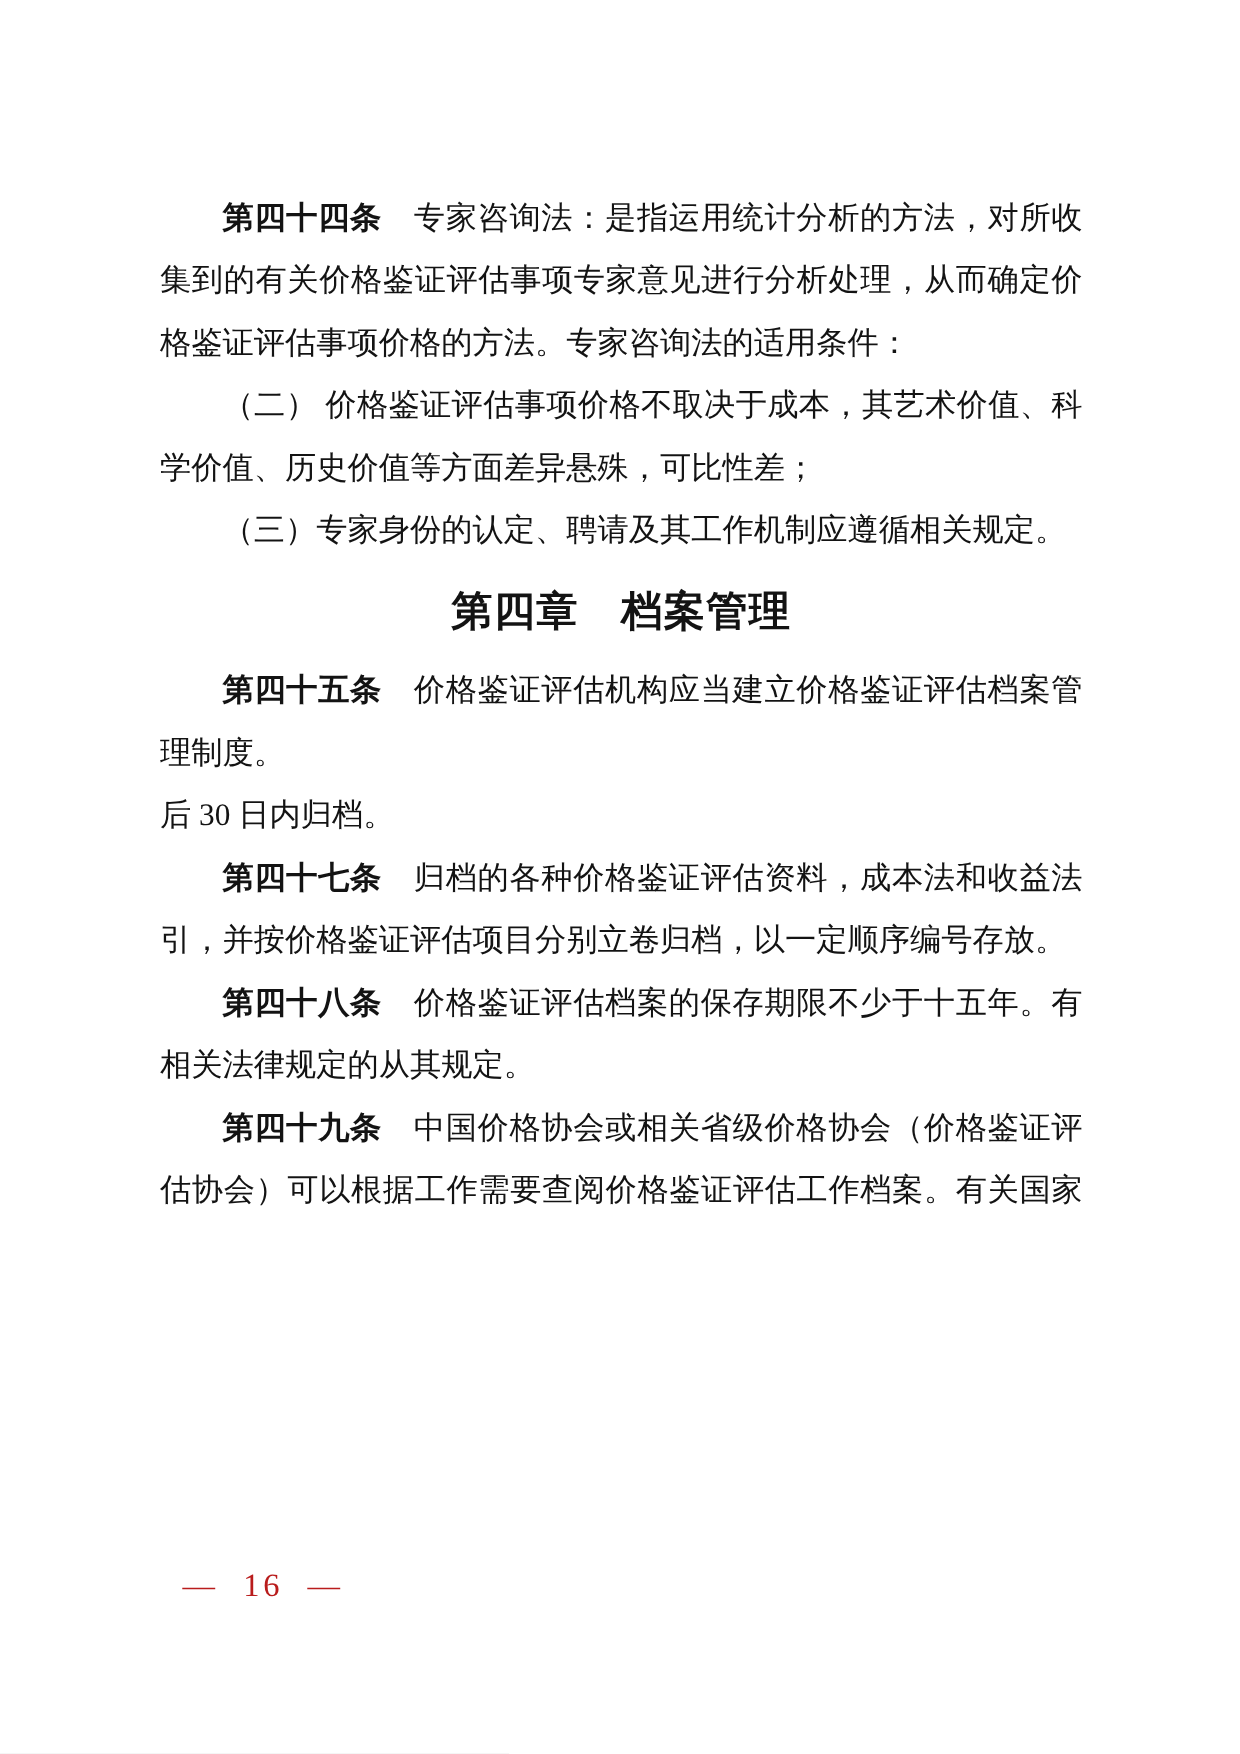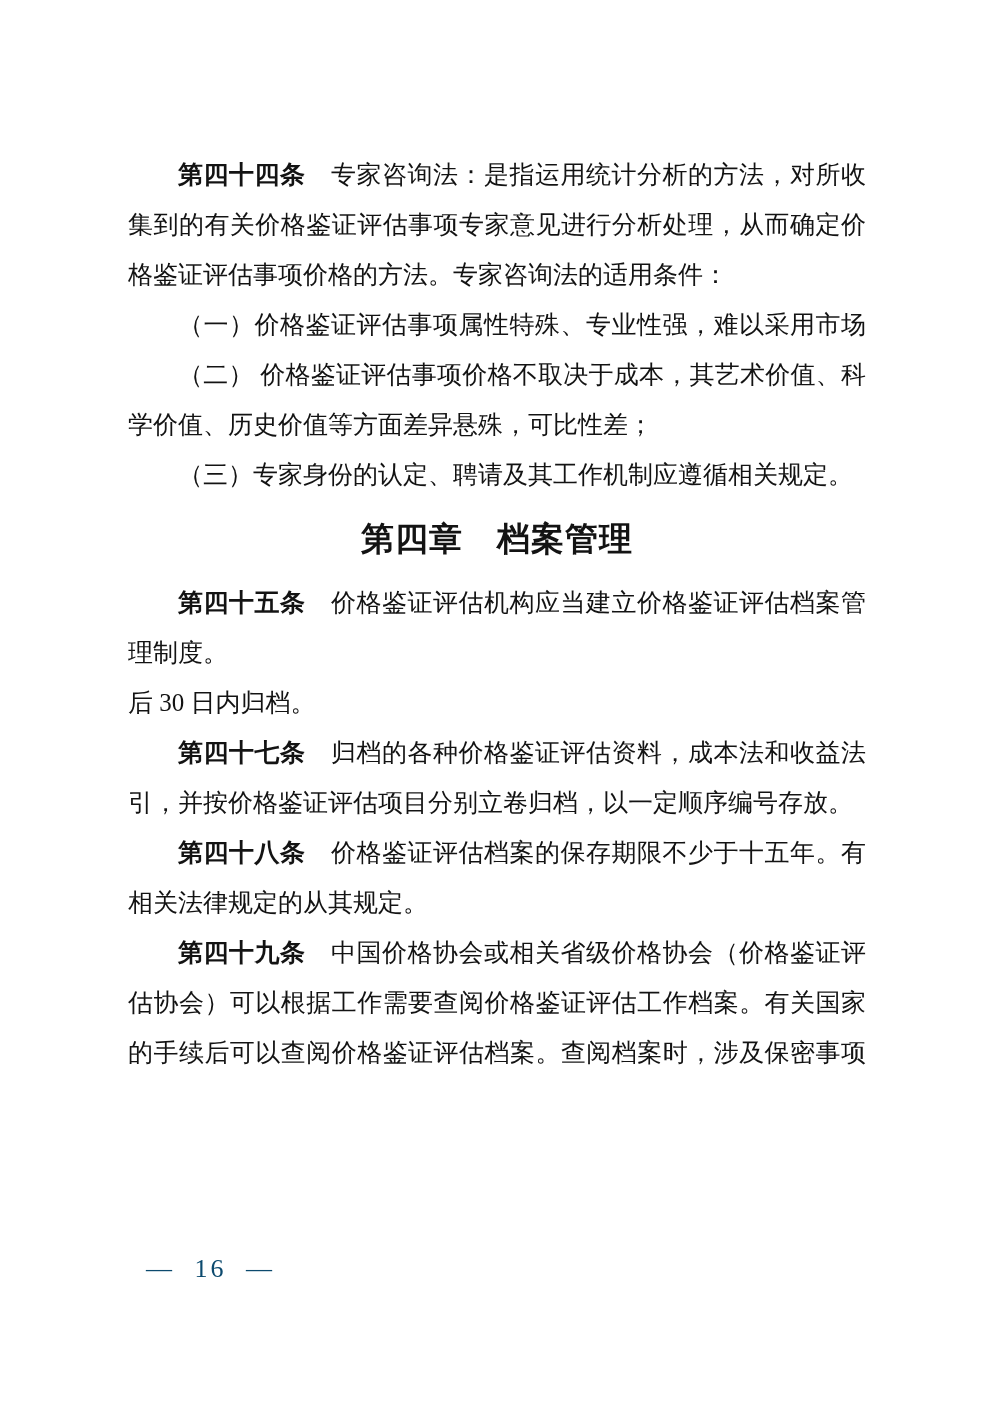--- a/index.html
+++ b/index.html
@@ -39,45 +39,43 @@
     font-size: 33px;
     letter-spacing: 1px;
   }
   .page-footer {
     position: absolute;
     left: 146px;
     top: 1254px;
     font-size: 26px;
     letter-spacing: 3px;
     word-spacing: 10px;
-    color: #0c4a6e;
+    color: #b91c1c;
   }
 </style>
 </head>
 <body>
 
 <div class="page">
   <div class="content">
     <div id="body-top">
         <div class="line indent full"><span class="lead">第四十四条</span><span class="rest">　专家咨询法：是指运用统计分析的方法，对所收</span></div>
         <div class="line full"><span class="lead"></span><span class="rest">集到的有关价格鉴证评估事项专家意见进行分析处理，从而确定价</span></div>
         <div class="line"><span class="lead"></span><span class="rest">格鉴证评估事项价格的方法。专家咨询法的适用条件：</span></div>
-        <div class="line indent full"><span class="lead"></span><span class="rest">（一）价格鉴证评估事项属性特殊、专业性强，难以采用市场</span></div>
         <div class="line indent full"><span class="lead"></span><span class="rest">（二） 价格鉴证评估事项价格不取决于成本，其艺术价值、科</span></div>
         <div class="line"><span class="lead"></span><span class="rest">学价值、历史价值等方面差异悬殊，可比性差；</span></div>
         <div class="line indent"><span class="lead"></span><span class="rest">（三）专家身份的认定、聘请及其工作机制应遵循相关规定。</span></div>
       </div>
     <div class="chapter-heading">第四章　档案管理</div>
     <div id="body-bottom">
         <div class="line indent full"><span class="lead">第四十五条</span><span class="rest">　价格鉴证评估机构应当建立价格鉴证评估档案管</span></div>
         <div class="line"><span class="lead"></span><span class="rest">理制度。</span></div>
         <div class="line"><span class="lead"></span><span class="rest">后 30 日内归档。</span></div>
         <div class="line indent full"><span class="lead">第四十七条</span><span class="rest">　归档的各种价格鉴证评估资料，成本法和收益法</span></div>
         <div class="line"><span class="lead"></span><span class="rest">引，并按价格鉴证评估项目分别立卷归档，以一定顺序编号存放。</span></div>
         <div class="line indent full"><span class="lead">第四十八条</span><span class="rest">　价格鉴证评估档案的保存期限不少于十五年。有</span></div>
         <div class="line"><span class="lead"></span><span class="rest">相关法律规定的从其规定。</span></div>
         <div class="line indent full"><span class="lead">第四十九条</span><span class="rest">　中国价格协会或相关省级价格协会（价格鉴证评</span></div>
         <div class="line full"><span class="lead"></span><span class="rest">估协会）可以根据工作需要查阅价格鉴证评估工作档案。有关国家</span></div>
-        <div class="line full"><span class="lead"></span><span class="rest">的手续后可以查阅价格鉴证评估档案。查阅档案时，涉及保密事项</span></div>
       </div>
   </div>
   <div class="page-footer">— 16 —</div>
 </div>
 
 </body></html>

